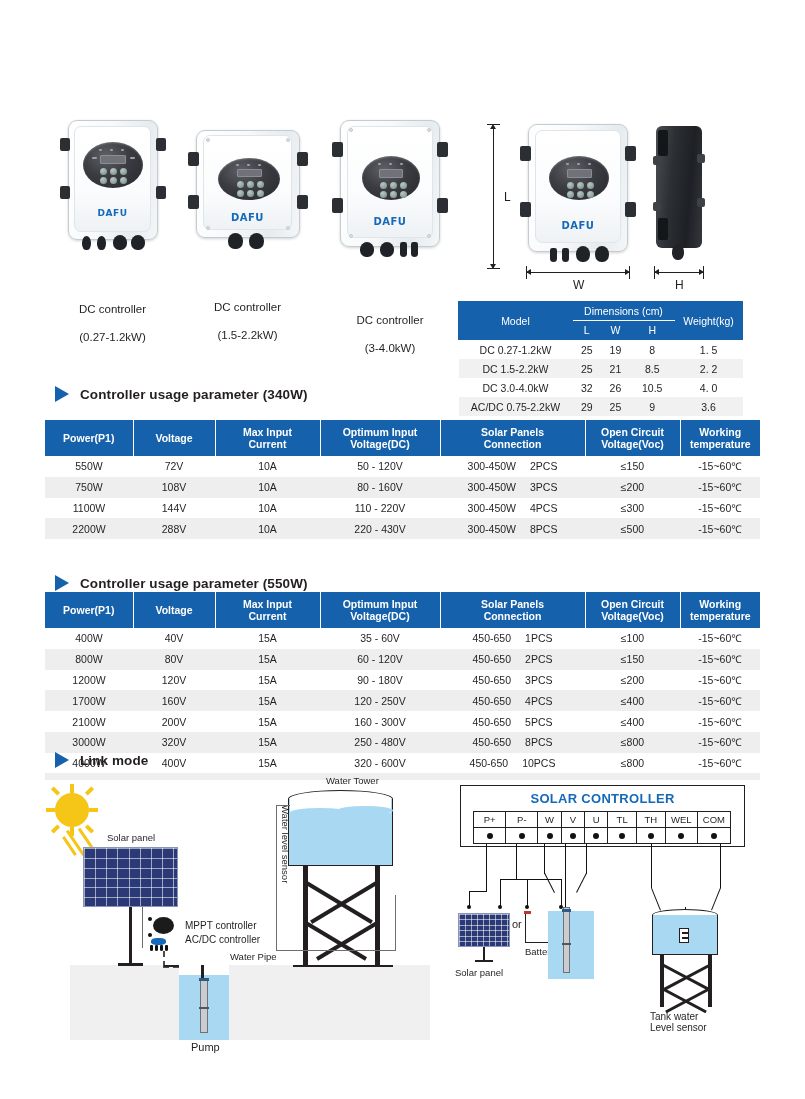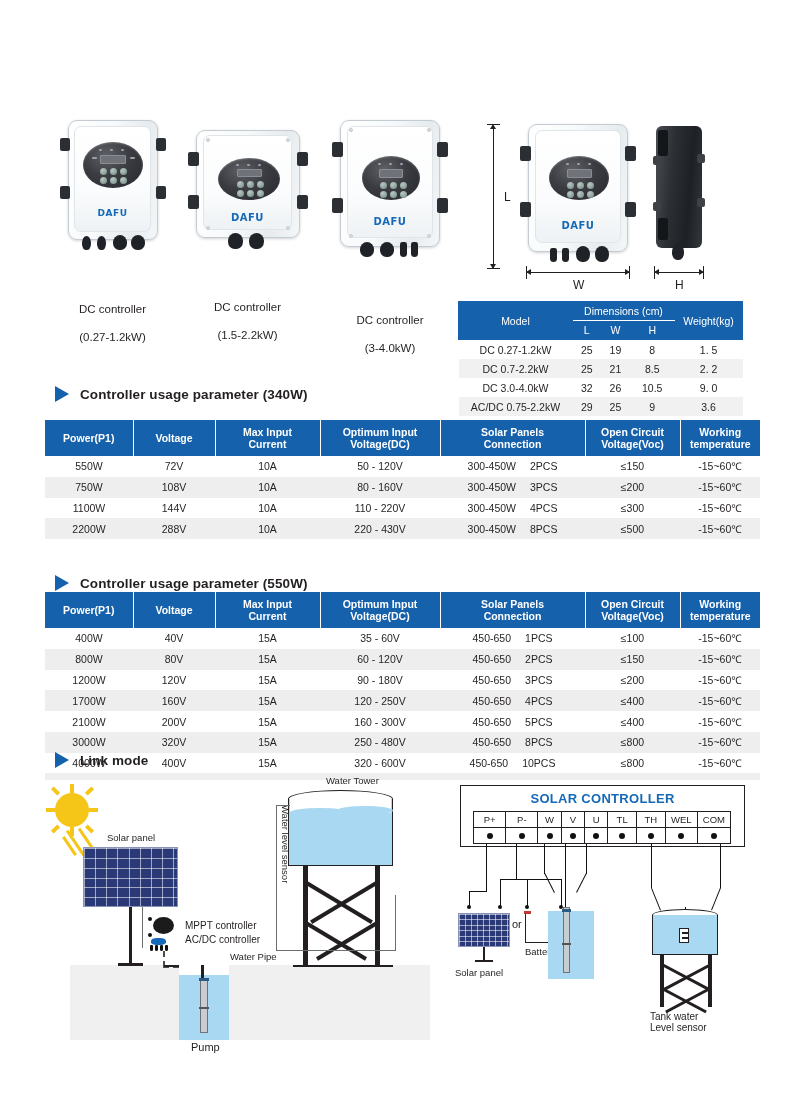--- a/index.html
+++ b/index.html
@@ -352,32 +352,32 @@
     </thead>
     <tbody>
       <tr>
         <td>DC 0.27-1.2kW</td>
         <td>25</td>
         <td>19</td>
         <td>8</td>
         <td>1. 5</td>
       </tr>
       <tr>
-        <td>DC 0.7-2.2kW</td>
+        <td>DC 1.5-2.2kW</td>
         <td>25</td>
         <td>21</td>
         <td>8.5</td>
         <td>2. 2</td>
       </tr>
       <tr>
         <td>DC 3.0-4.0kW</td>
         <td>32</td>
         <td>26</td>
         <td>10.5</td>
-        <td>9. 0</td>
+        <td>4. 0</td>
       </tr>
       <tr>
         <td>AC/DC 0.75-2.2kW</td>
         <td>29</td>
         <td>25</td>
         <td>9</td>
         <td>3.6</td>
       </tr>
     </tbody>
   </table>

